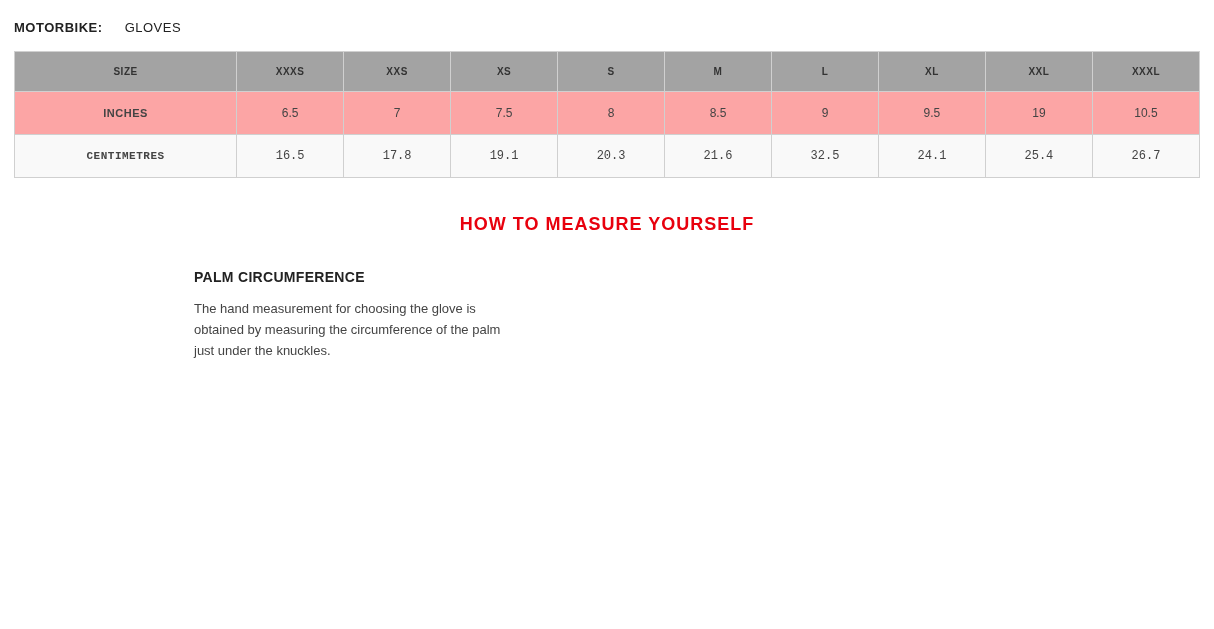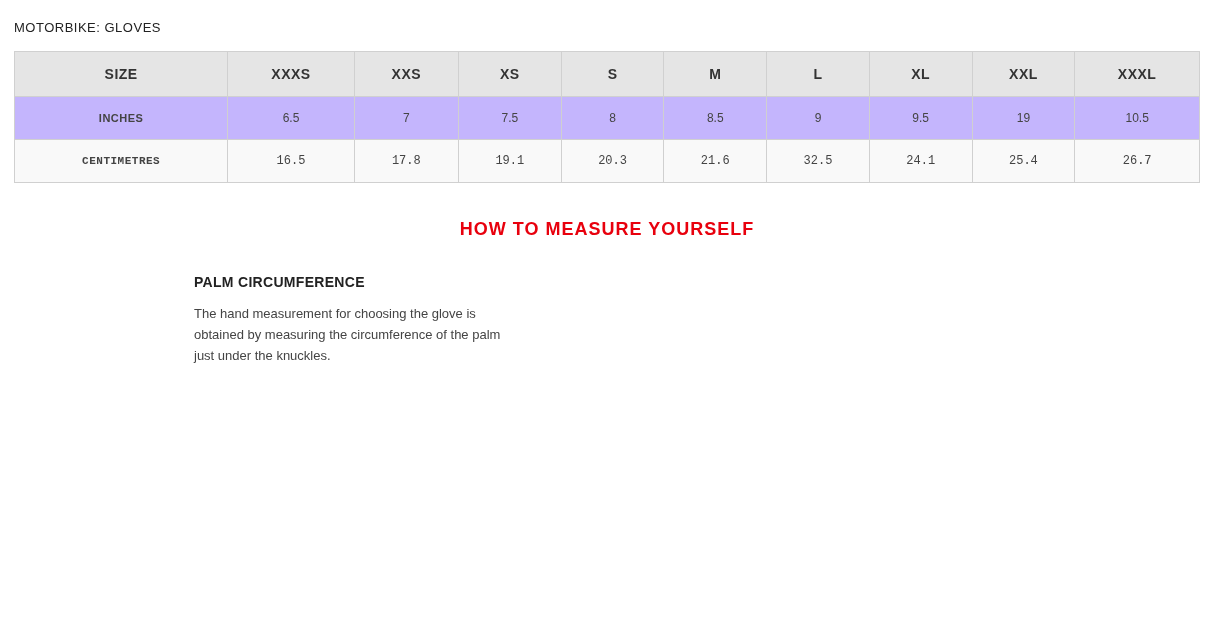--- a/index.html
+++ b/index.html
@@ -17,59 +17,59 @@
 
     .page-title {
       font-size: 13px;
       font-weight: 700;
       letter-spacing: 0.5px;
       margin-bottom: 16px;
       text-transform: uppercase;
       color: #222;
     }
 
-    .page-title span.bold { font-weight: 400; }
-    .page-title span.thin { font-weight: 400; }
+    .page-title span.bold { font-weight: 700; }
+    .page-title span.thin { font-weight: 400; margin-left: 18px; }
 
     
     .size-table {
       width: 100%;
       border-collapse: collapse;
       border: 1px solid #d0d0d0;
       margin-bottom: 36px;
     }
 
     .size-table th, .size-table td {
       border: 1px solid #d0d0d0;
       text-align: center;
       padding: 14px 8px;
       font-size: 12px;
       color: #444;
     }
 
     .size-table thead th {
-      background: #e5e5e5;
+      background: #a3a3a3;
       font-weight: 700;
-      font-size: 14px;
+      font-size: 10px;
       letter-spacing: 0.5px;
       color: #333;
       text-transform: uppercase;
     }
 
     .size-table tbody td:first-child {
       font-size: 11px;
       font-weight: 600;
       letter-spacing: 0.5px;
       text-transform: uppercase;
       background: #fafafa;
       color: #444;
     }
 
     .size-table tbody tr:first-child td {
-      background: #c4b5fd;
+      background: #fca5a5;
     }
 
     .size-table tbody tr:last-child td {
       background: #f9f9f9;
       font-family: Liberation Mono, monospace;
     }
 
     
     .how-to-section {
       display: flex;

